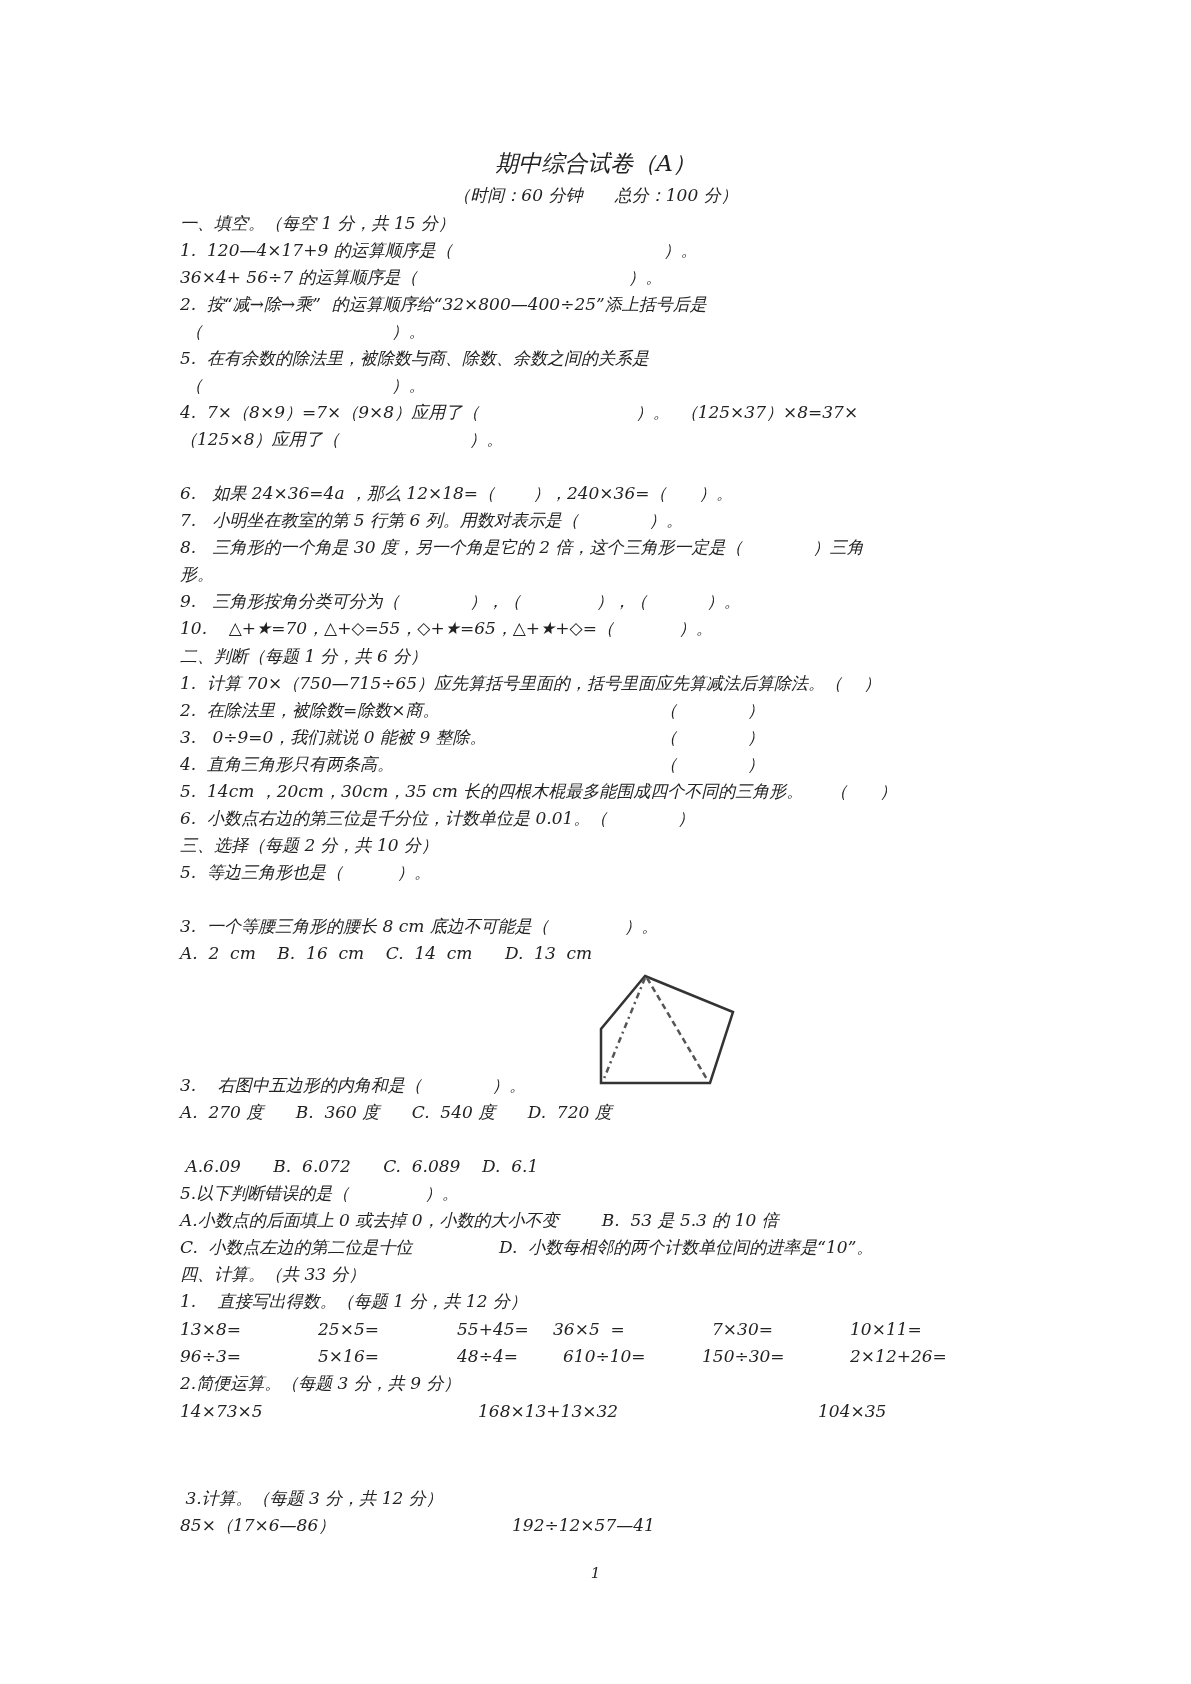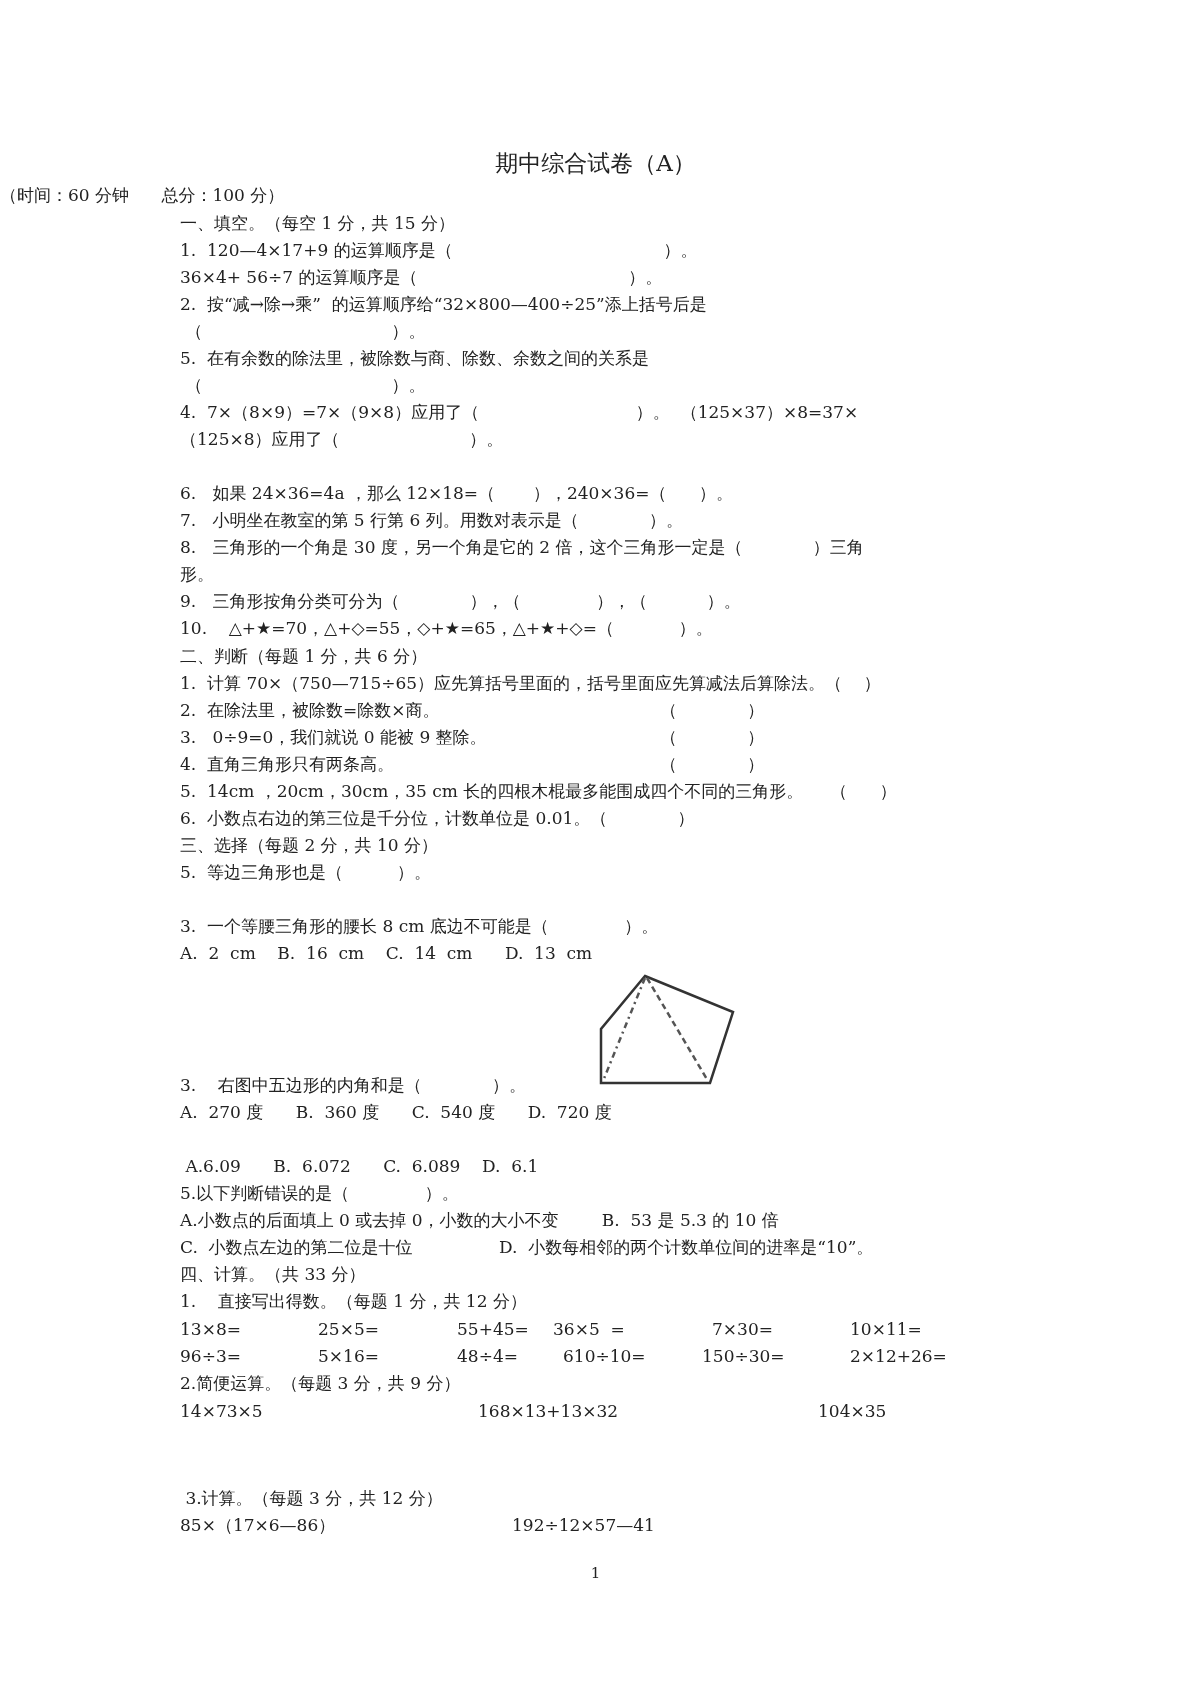--- a/index.html
+++ b/index.html
@@ -1,21 +1,21 @@
 <!DOCTYPE html>
 <html><head>
 <meta charset="utf-8">
 <style>
   html, body { margin: 0; padding: 0; background: #ffffff; }
   body { width: 1191px; height: 1684px; position: relative; overflow: hidden;
          font-family: "DejaVu Serif", "Liberation Serif", serif; color: #222; }
-  .page { position: absolute; left: 0; top: 0; width: 1191px; height: 1684px; }
+  .page { position: absolute; left: 0; top: 0; width: 1191px; height: 1684px; font-style: italic; }
   .ln { position: absolute; left: 180px; font-size: 17px; line-height: 22px; white-space: pre; letter-spacing: 0px; }
   .title { position: absolute; left: 0; width: 1191px; text-align: center; top: 148px; font-size: 23px; line-height: 30px; }
-  .subtitle { position: absolute; left: 0; width: 1191px; top: 184px; font-size: 17px; line-height: 22px; white-space: pre; }
+  .subtitle { position: absolute; left: 0; width: 1191px; text-align: center; top: 184px; font-size: 17px; line-height: 22px; white-space: pre; }
   .abs { position: absolute; font-size: 17px; line-height: 22px; white-space: pre; }
   .pagenum { position: absolute; left: 0; width: 1191px; text-align: center; top: 1564px; font-size: 15px; }
   .figure { position: absolute; left: 580px; top: 960px; width: 170px; height: 140px; }
 </style>
 </head>
 <body>
 
 <div class="page">
 
   <div class="title">期中综合试卷（A）</div>

